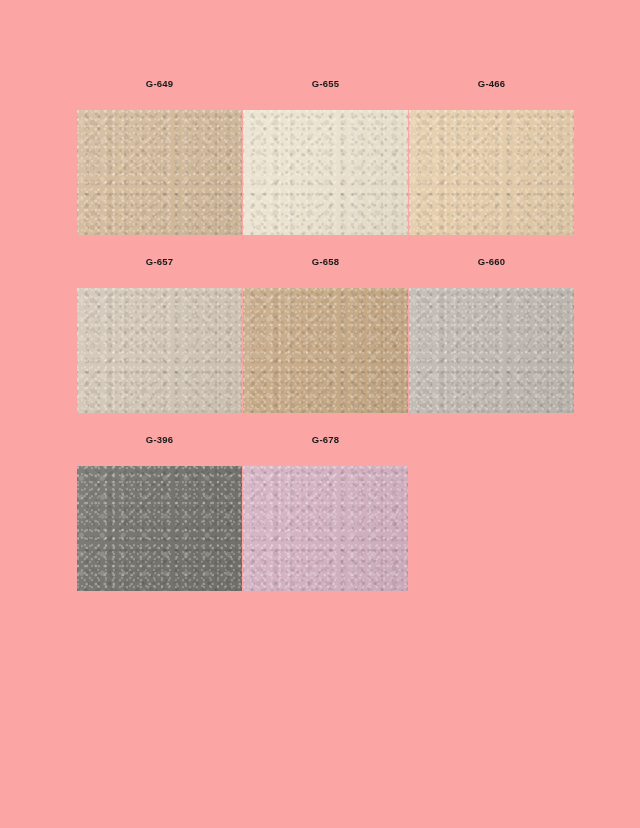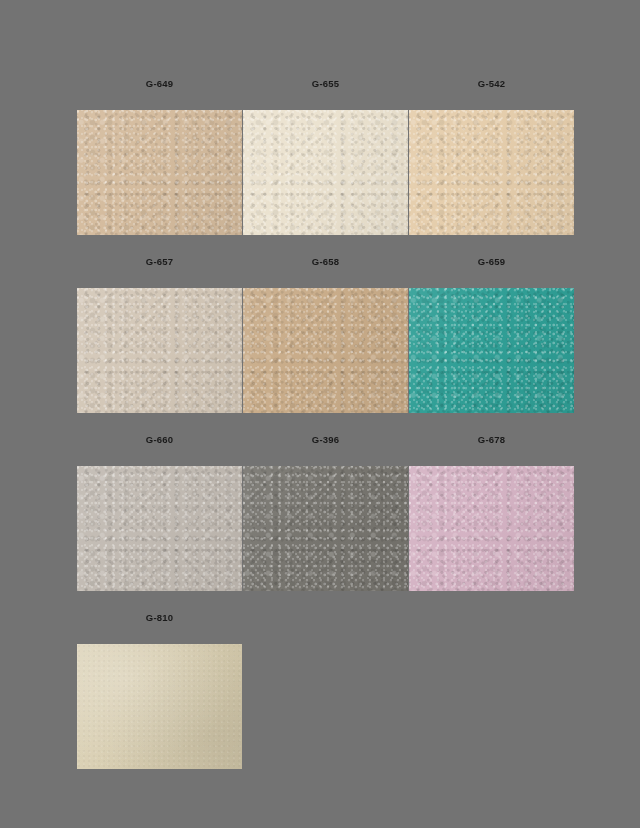--- a/index.html
+++ b/index.html
@@ -122,66 +122,60 @@
         rgba(255,255,255,0.085) 0%,
         rgba(255,255,255,0.015) 38%,
         rgba(0,0,0,0.025) 72%,
         rgba(0,0,0,0.05) 100%);
     pointer-events: none;
   }
 </style>
 </head>
 <body>
 
-<div id="page" style="background: #737373;">
+<div id="page" style="background: #fca5a5;">
 
   <div id="swatch-grid">
 
     <div class="swatch-cell">
       <span class="swatch-label" style="color: rgb(26, 26, 26);">G-649</span>
       <div class="swatch-chip grain" style="background-color: rgb(212, 187, 157);">
         <div class="sheen"></div>
       </div>
     </div>
 
 
     <div class="swatch-cell">
       <span class="swatch-label" style="color: rgb(26, 26, 26);">G-655</span>
       <div class="swatch-chip grain" style="background-color: rgb(235, 226, 207);">
         <div class="sheen"></div>
       </div>
     </div>
 
     <div class="swatch-cell">
-      <span class="swatch-label" style="color: rgb(26, 26, 26);">G-542</span>
+      <span class="swatch-label" style="color: rgb(26, 26, 26);">G-466</span>
       <div class="swatch-chip grain" style="background-color: rgb(229, 205, 171);">
         <div class="sheen"></div>
       </div>
     </div>
 
     <div class="swatch-cell">
       <span class="swatch-label" style="color: rgb(26, 26, 26);">G-657</span>
       <div class="swatch-chip grain" style="background-color: rgb(211, 199, 183);">
         <div class="sheen"></div>
       </div>
     </div>
 
     <div class="swatch-cell">
       <span class="swatch-label" style="color: rgb(26, 26, 26);">G-658</span>
       <div class="swatch-chip grain" style="background-color: rgb(200, 171, 136);">
         <div class="sheen"></div>
       </div>
     </div>
 
-    <div class="swatch-cell">
-      <span class="swatch-label" style="color: rgb(26, 26, 26);">G-659</span>
-      <div class="swatch-chip grain" style="background-color: rgb(46, 158, 149);">
-        <div class="sheen"></div>
-      </div>
-    </div>
 
     <div class="swatch-cell">
       <span class="swatch-label" style="color: rgb(26, 26, 26);">G-660</span>
       <div class="swatch-chip grain" style="background-color: rgb(193, 186, 178);">
         <div class="sheen"></div>
       </div>
     </div>
 
     <div class="swatch-cell">
       <span class="swatch-label" style="color: rgb(26, 26, 26);">G-396</span>
@@ -191,21 +185,15 @@
     </div>
 
 
     <div class="swatch-cell">
       <span class="swatch-label" style="color: rgb(26, 26, 26);">G-678</span>
       <div class="swatch-chip grain" style="background-color: rgb(212, 178, 195);">
         <div class="sheen"></div>
       </div>
     </div>
 
-    <div class="swatch-cell">
-      <span class="swatch-label" style="color: rgb(26, 26, 26);">G-810</span>
-      <div class="swatch-chip smooth" style="background-color: rgb(216, 205, 174);">
-        <div class="sheen"></div>
-      </div>
-    </div>
 
   </div>
 </div>
 
 </body></html>

